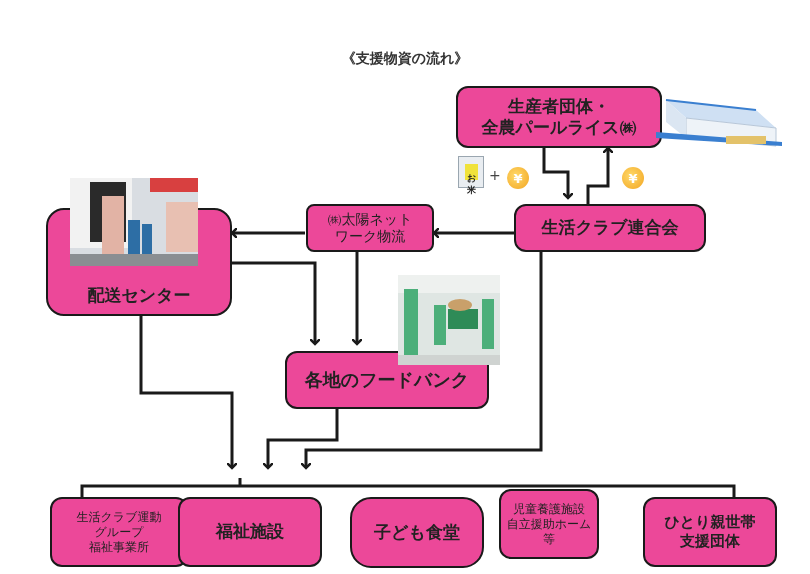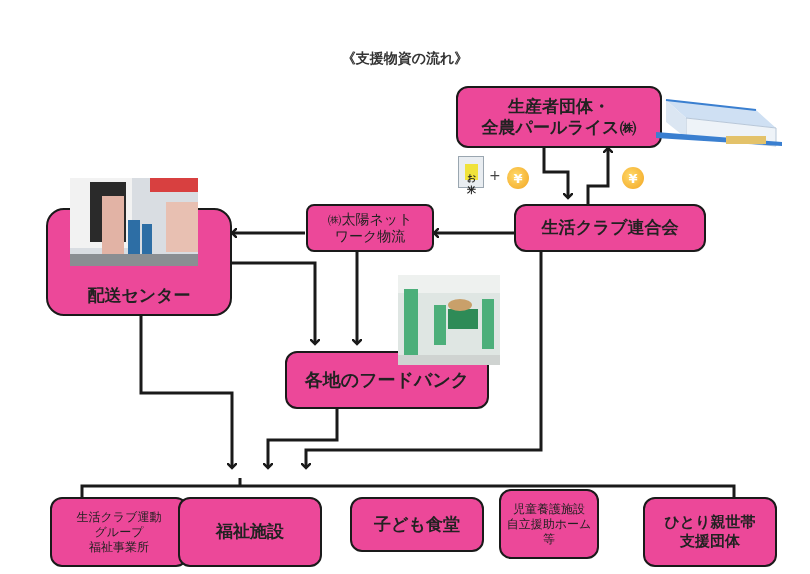--- a/index.html
+++ b/index.html
@@ -129,21 +129,21 @@
 <div class="box" style="left:42px;top:497px;width:138px;height:70px;font-size:12px;margin-left:8px;">
   <div>
     <span>生活クラブ運動</span>
     <span>グループ</span>
     <span>福祉事業所</span>
   </div>
 </div>
 <div class="box" style="left:178px;top:497px;width:144px;height:70px;font-size:17px;font-weight:bold;">
   <span>福祉施設</span>
 </div>
-<div class="box" style="left:350px;top:497px;width:134px;height:55px;font-size:17px;font-weight:bold;">
+<div class="box" style="left:350px;top:497px;width:134px;height:71px;font-size:17px;font-weight:bold;border-radius:21px;">
   <span>子ども食堂</span>
 </div>
 <div class="box" style="left:499px;top:489px;width:100px;height:70px;font-size:12px;font-family:Liberation Serif, serif;">
   <div>
     <span>児童養護施設</span>
     <span>自立援助ホーム</span>
     <span>等</span>
   </div>
 </div>
 <div class="box" style="left:643px;top:497px;width:134px;height:70px;font-size:15px;font-weight:bold;">

